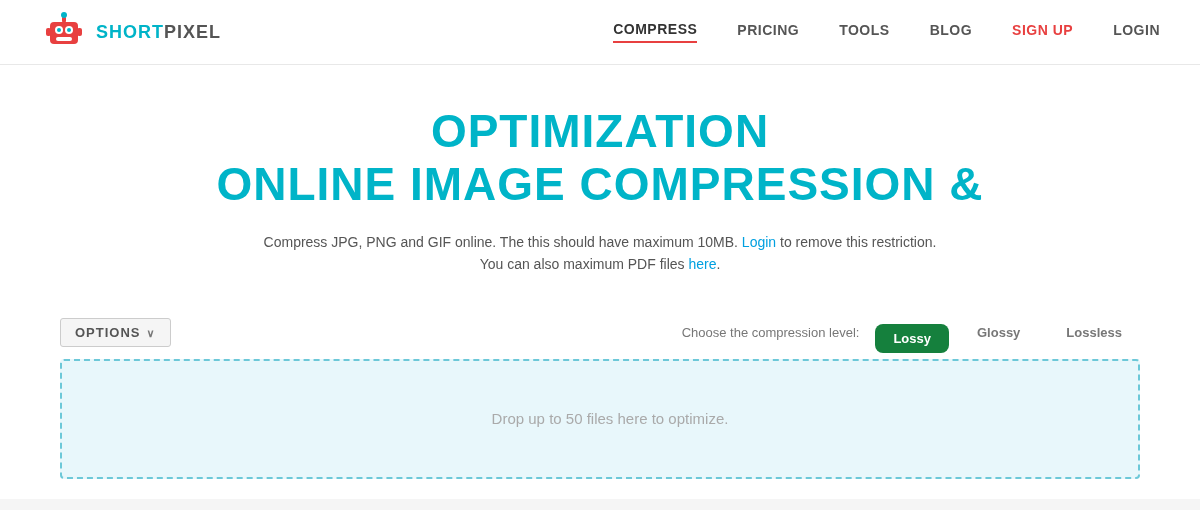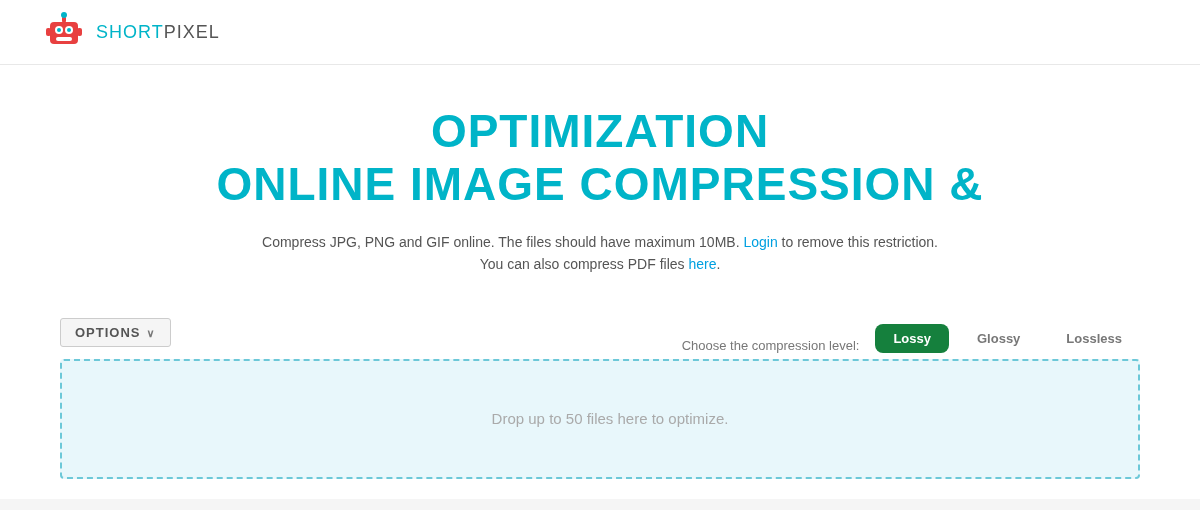--- a/index.html
+++ b/index.html
@@ -92,21 +92,21 @@
       padding: 6px 14px;
       background: #f5f5f5;
       border-radius: 3px;
     }
     .chevron {
       font-size: 11px;
       color: #777;
     }
     .compression-level {
       display: flex;
-      align-items: flex-end;
+      align-items: center;
       gap: 10px;
       font-size: 13px;
       color: #777;
     }
     .compression-label {
       font-size: 13px;
       color: #777;
       margin-right: 6px;
     }
     .level-btn {
@@ -177,36 +177,44 @@
       <circle cx="29" cy="22" r="2" fill="#00b4c8"></circle>
 
       <rect x="16" y="29" width="16" height="4" rx="2" fill="white"></rect>
 
       <rect x="22" y="8" width="4" height="7" rx="2" fill="#e84040"></rect>
       <circle cx="24" cy="7" r="3" fill="#00b4c8"></circle>
 
       <rect x="6" y="20" width="5" height="8" rx="2" fill="#e84040"></rect>
       <rect x="37" y="20" width="5" height="8" rx="2" fill="#e84040"></rect>
     </svg>
-    <div style="font-size:18px;font-weight:400;letter-spacing:1px;color:#333;">
+    <div style="font-size:18px;font-weight:700;letter-spacing:1px;color:#333;">
       <span style="color:#00b4c8;">SHORT</span><span style="color:#555;">PIXEL</span>
     </div>
   </div>
+  <nav class="nav">
+    <a class="nav-item active">COMPRESS</a>
+    <a class="nav-item">PRICING</a>
+    <a class="nav-item">TOOLS</a>
+    <a class="nav-item">BLOG</a>
+    <a class="nav-item signup">SIGN UP</a>
+    <a class="nav-item login">LOGIN</a>
+  </nav>
 </div>
 
 <div class="hero">
   <div class="hero-title">
     <div>OPTIMIZATION</div>
     <div>ONLINE IMAGE COMPRESSION &amp;</div>
   </div>
   <div class="hero-subtitle">
-    <span>Compress JPG, PNG and GIF online. The files should have maximum 10MB.</span>
+    <span>Compress JPG, PNG and GIF online. The this should have maximum 10MB.</span>
     <a>Login</a>
     <span> to remove this restriction.</span><br>
-    <span>You can also compress PDF files</span>
+    <span>You can also maximum PDF files</span>
     <a>here</a><span>.</span>
   </div>
 </div>
 
 <div class="main-content">
   <div class="options-compress-row">
     <div class="options-btn">
       <span>OPTIONS</span>
       <span class="chevron">∨</span>
     </div>

